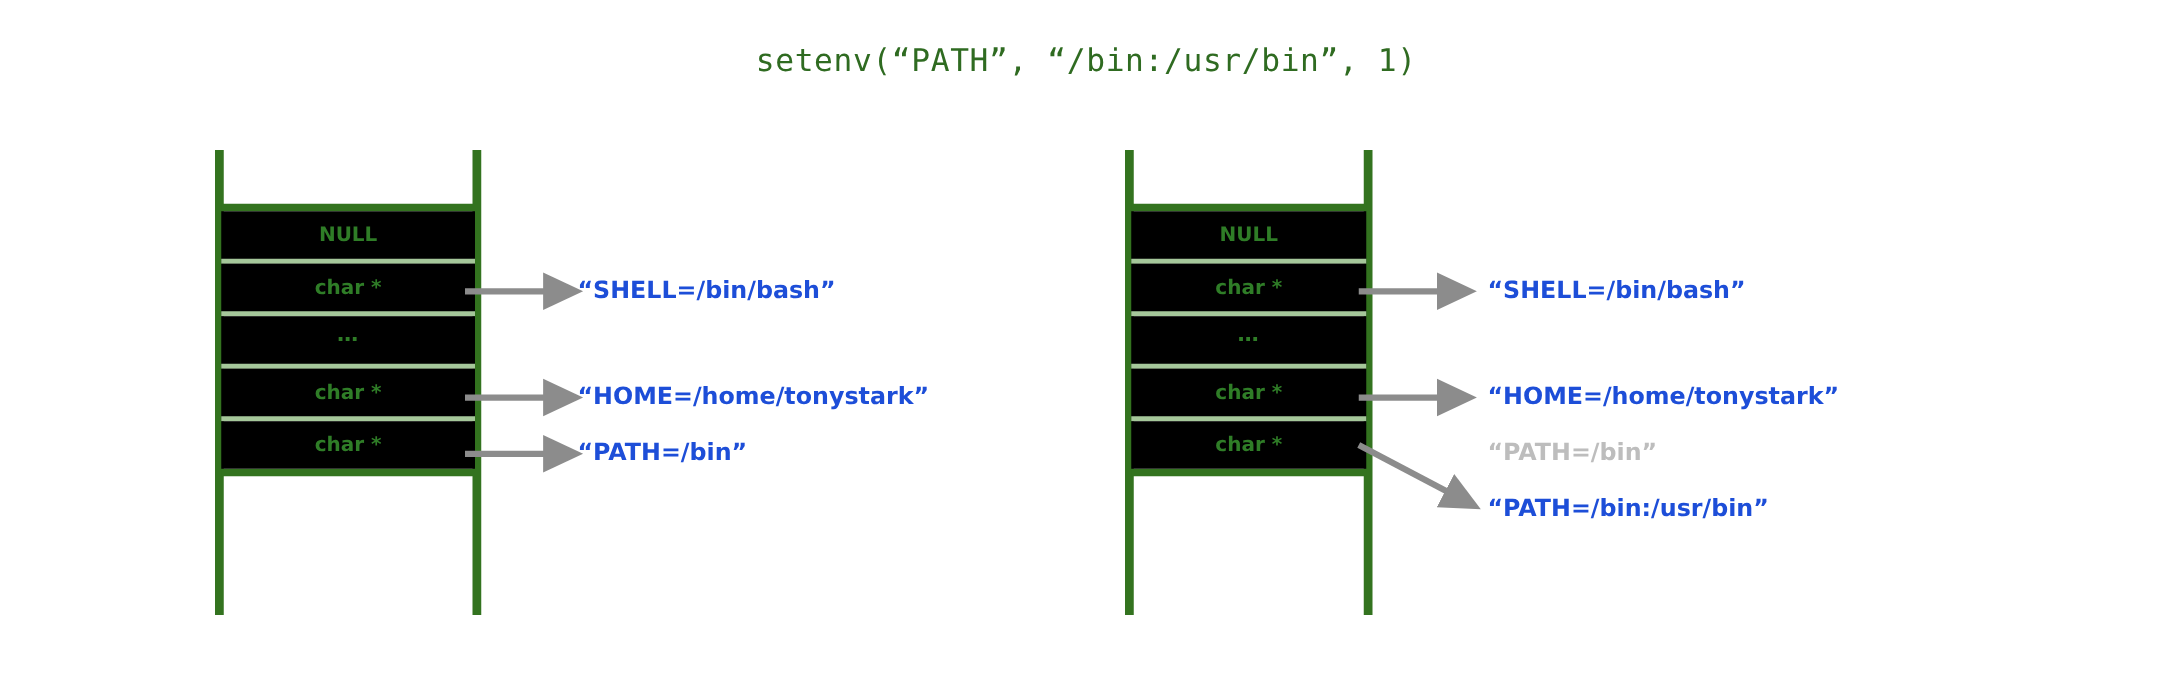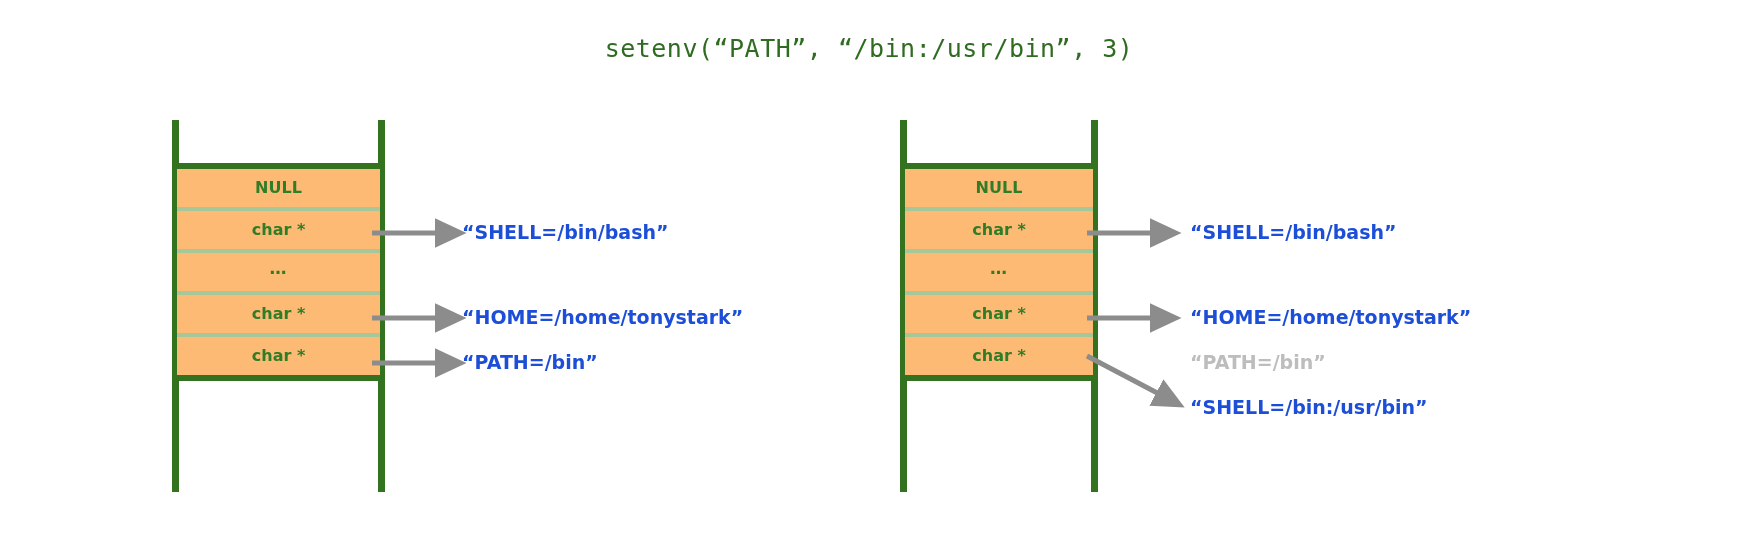--- a/index.html
+++ b/index.html
@@ -51,21 +51,21 @@
     position: absolute;
     left: 5px;
     right: 5px;
     top: 43px;
     border-top: 6px solid #33731f;
     border-bottom: 6px solid #33731f;
   }
   .cell {
     height: 38px;
     line-height: 38px;
-    background: #fdba74;
+    background: #000000;
     color: #2f7d27;
     font-family: "DejaVu Sans", sans-serif;
     font-weight: bold;
     font-size: 16px;
     text-align: center;
     border-bottom: 4px solid #a5c79a;
     position: relative;
   }
   .cell:last-child { border-bottom: none; }
   .cell.ellipsis {
@@ -90,21 +90,21 @@
     color: #1d4ed8;
     white-space: pre;
   }
   .str.stale {
     color: #bdbdbd;
   }
 </style>
 </head>
 <body>
 
-<div id="title">setenv(“PATH”, “/bin:/usr/bin”, 3)</div>
+<div id="title">setenv(“PATH”, “/bin:/usr/bin”, 1)</div>
 
 <div class="env-table" style="left:172px; width:213px;">
   <div class="rail left"></div>
   <div class="rail right"></div>
   <div class="cells">
     <div class="cell">NULL</div>
     <div class="cell">char *</div>
     <div class="cell ellipsis">…</div>
     <div class="cell">char *</div>
     <div class="cell">char *</div>
@@ -149,13 +149,13 @@
   <line x1="2" y1="18" x2="72" y2="18" stroke="#8c8c8c" stroke-width="5" marker-end="url(#ah1)"></line>
 </svg>
 
 <svg class="arrow-svg" style="left:1085px; top:348px; width:110px; height:62px;">
   <line x1="2" y1="8" x2="78" y2="48" stroke="#8c8c8c" stroke-width="5" marker-end="url(#ah1)"></line>
 </svg>
 
 <div class="str" style="left:1190px; top:221px;">“SHELL=/bin/bash”</div>
 <div class="str" style="left:1190px; top:306px;">“HOME=/home/tonystark”</div>
 <div class="str stale" style="left:1190px; top:351px;">“PATH=/bin”</div>
-<div class="str" style="left:1190px; top:396px;">“SHELL=/bin:/usr/bin”</div>
+<div class="str" style="left:1190px; top:396px;">“PATH=/bin:/usr/bin”</div>
 
 </body></html>

